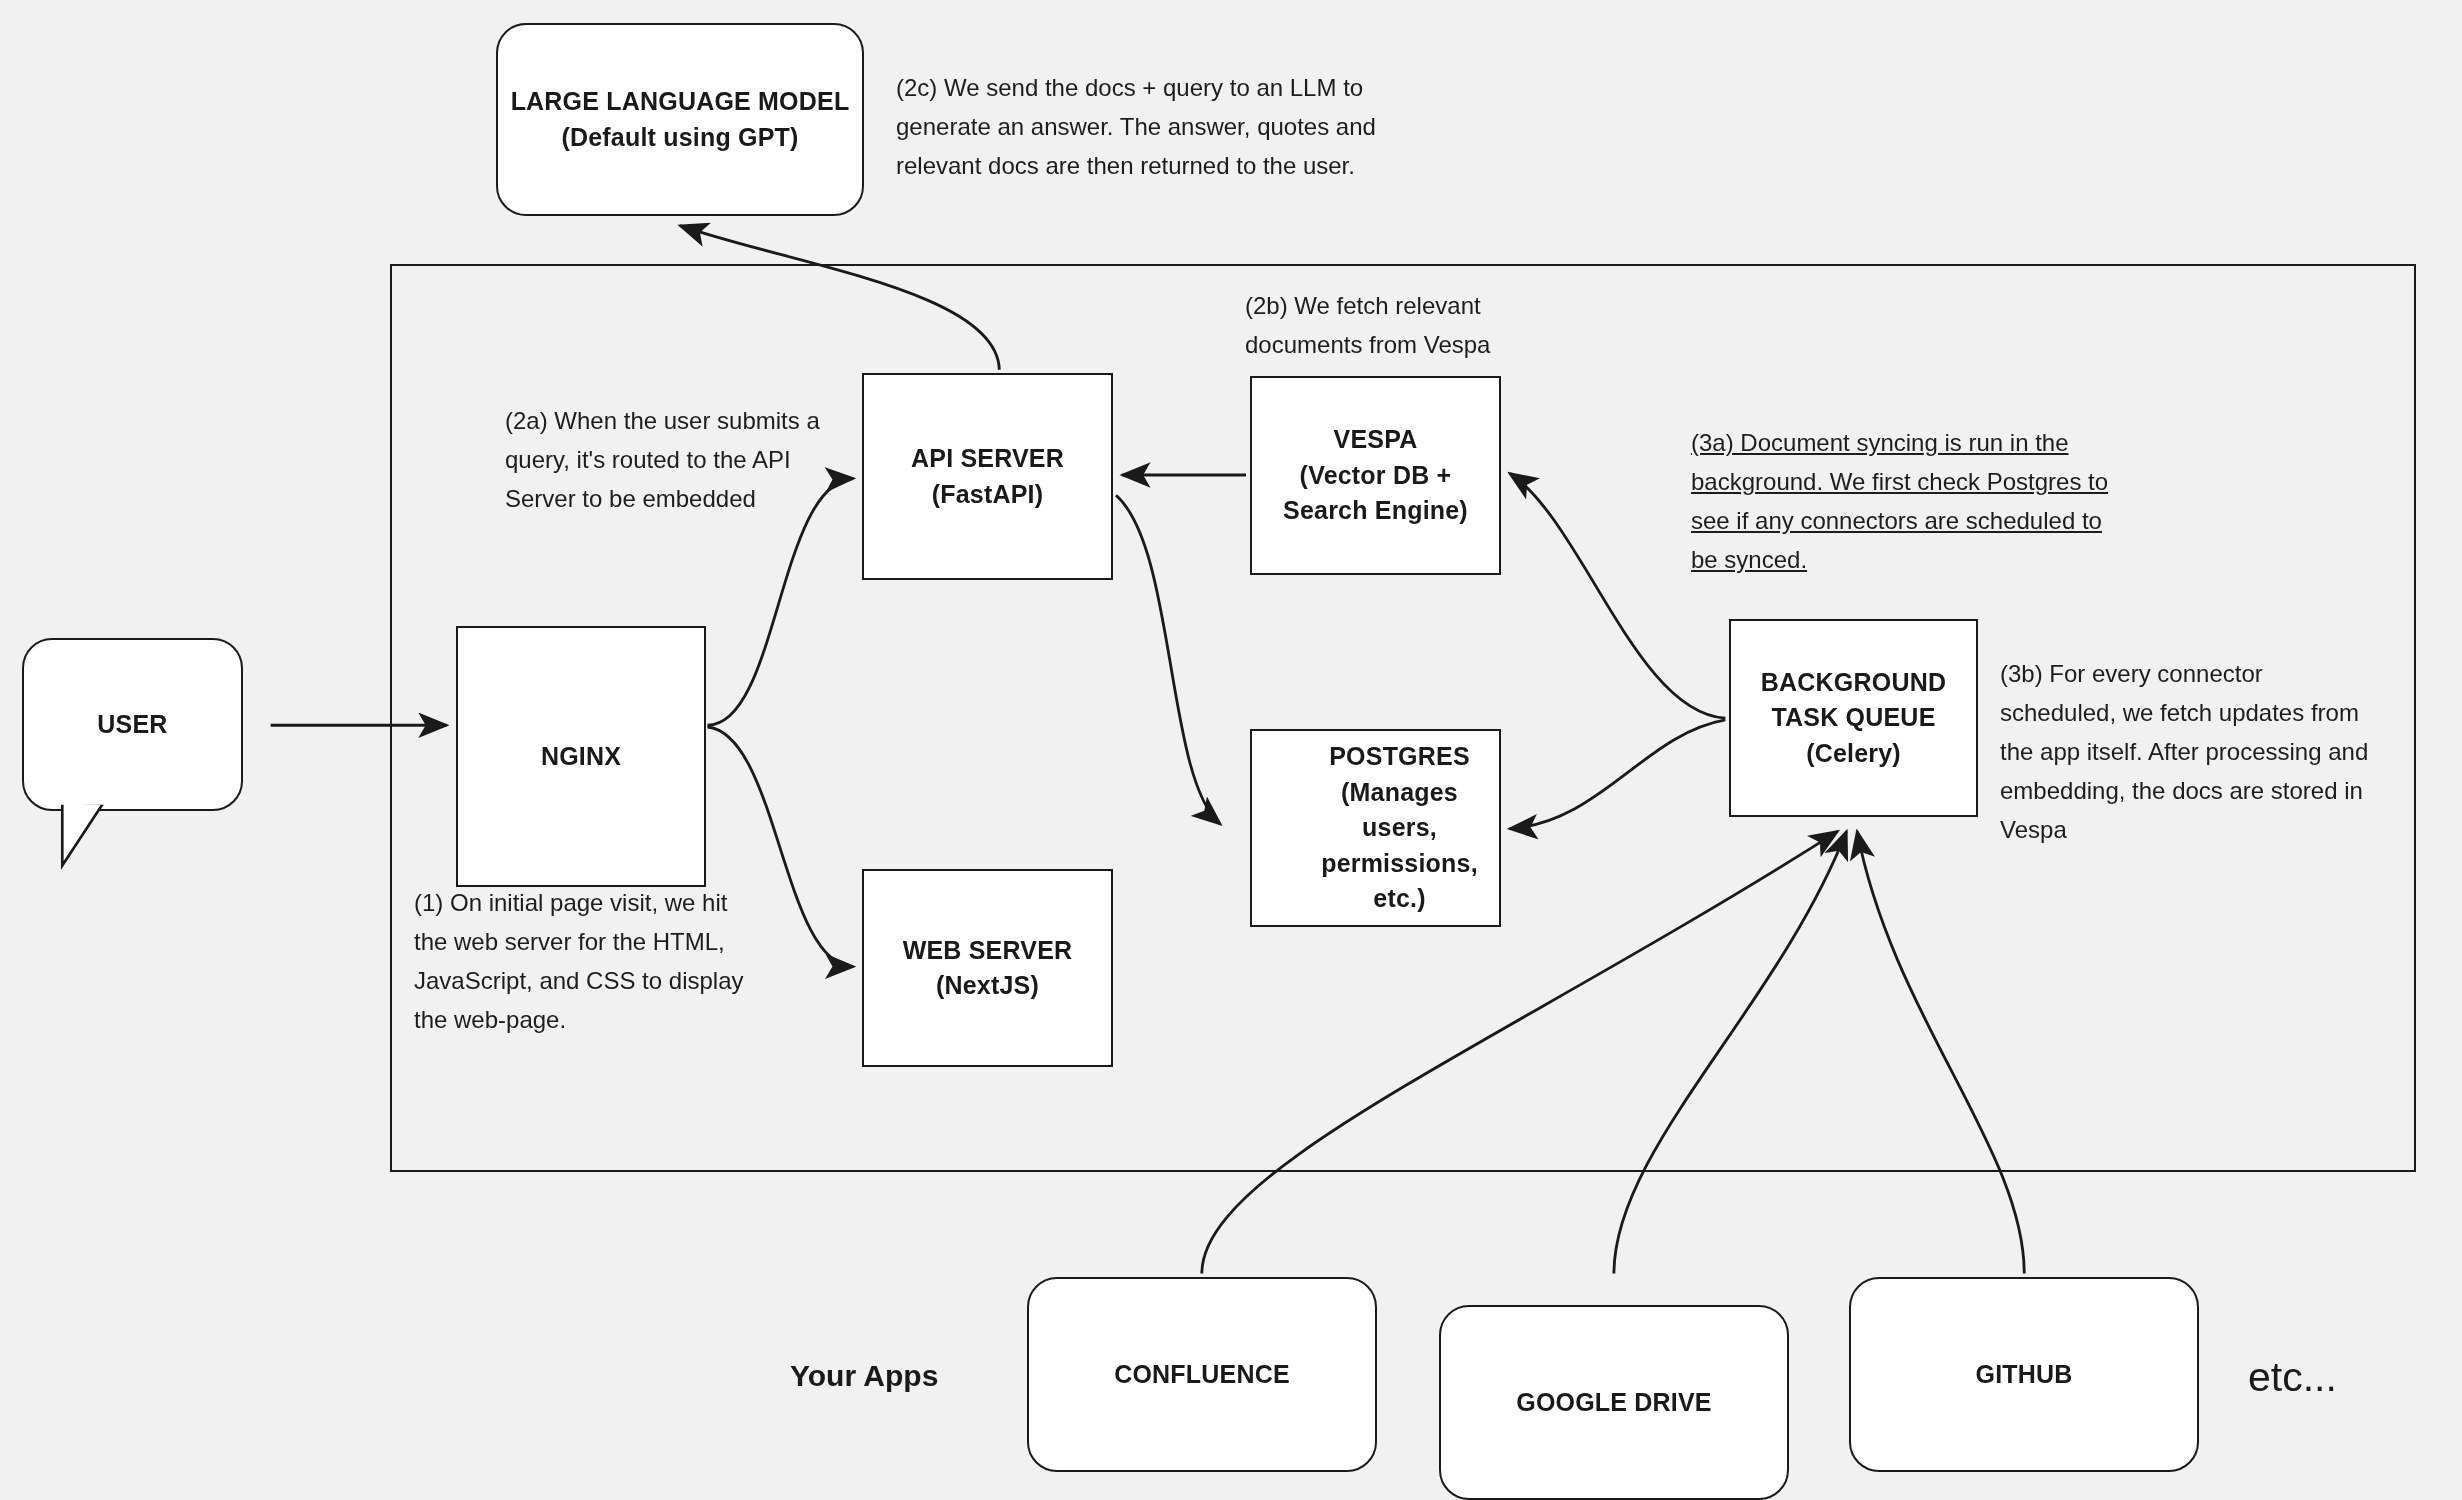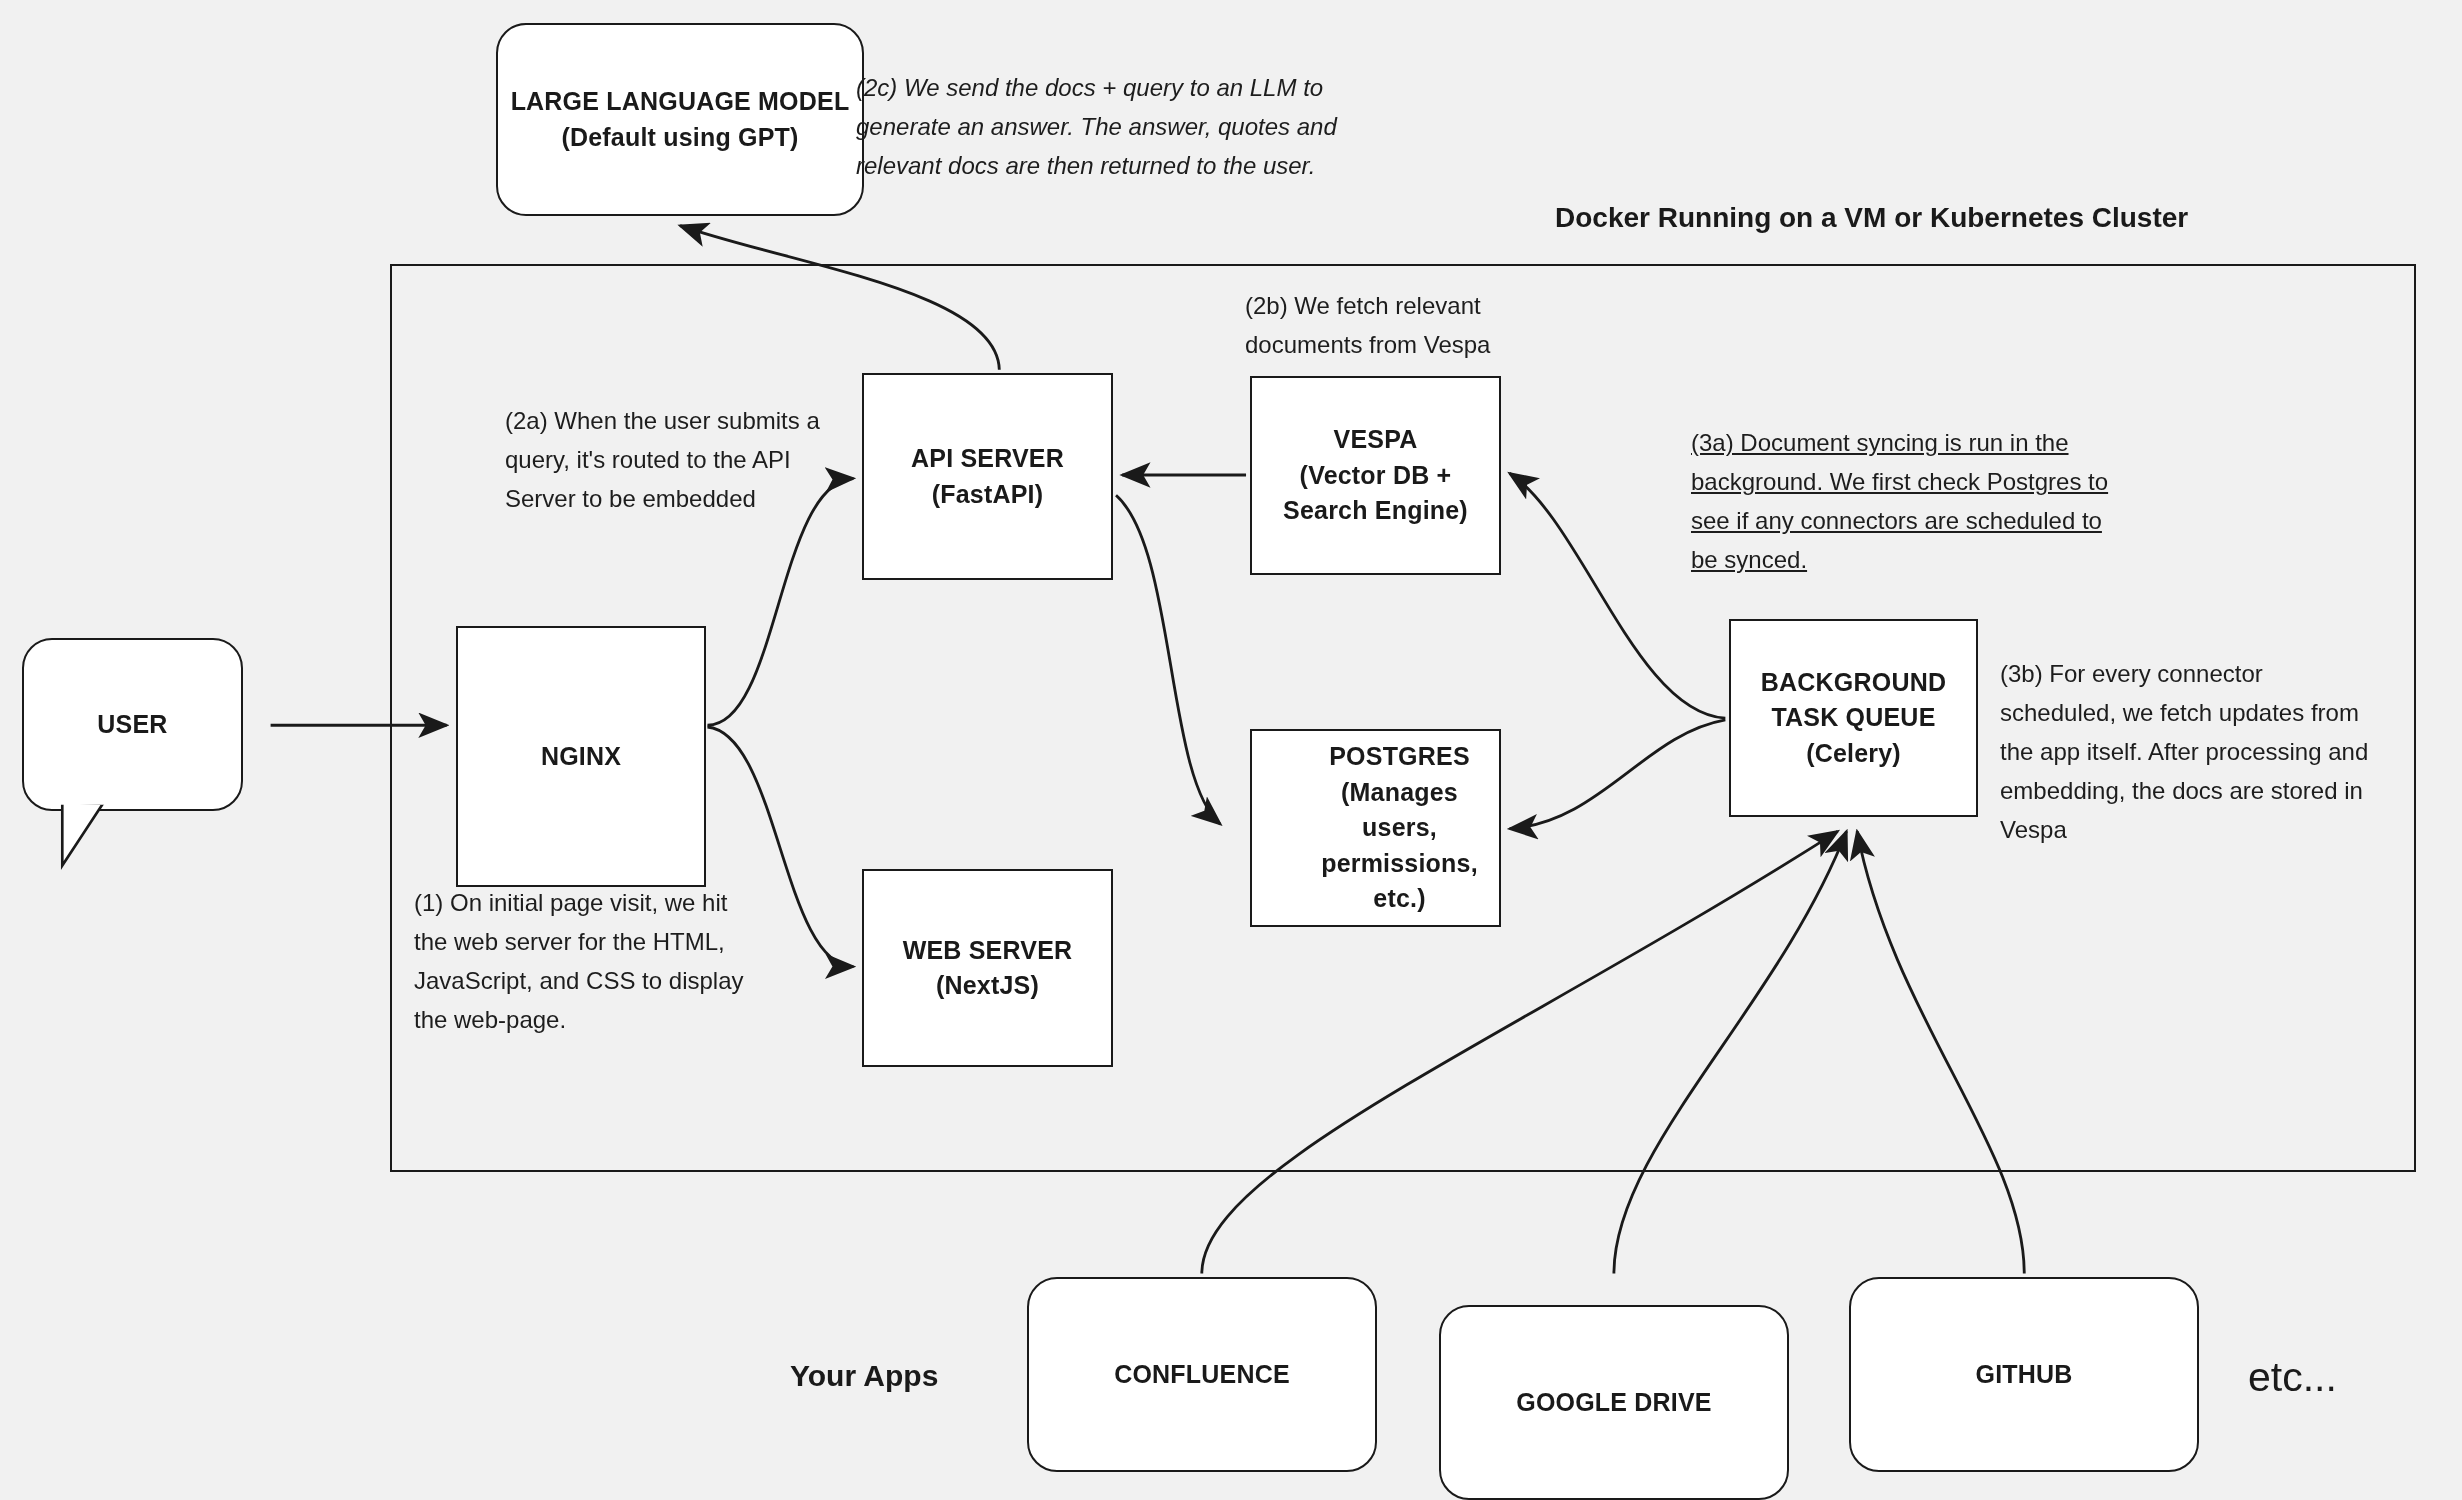--- a/index.html
+++ b/index.html
@@ -115,21 +115,20 @@
 
       <path d="M1359,1440 C1359,1320 1700,1180 2078,940" marker-end="url(#arrowhead)"></path>
 
       <path d="M1825,1440 C1825,1300 2010,1140 2088,940" marker-end="url(#arrowhead)"></path>
 
       <path d="M2289,1440 C2289,1300 2140,1150 2100,940" marker-end="url(#arrowhead)"></path>
     </g>
   </svg>
 
   <div class="group-box" id="group-box" style="left: 390px; top: 264px; width: 2026px; height: 908px;"></div>
-  <div class="group-title" id="group-title" style="left: 1555px; top: 202px;">Docker Running on a VM or Kubernetes Cluster</div>
 
   <div id="node-layer">
       <div class="node rounded" style="left: 496px; top: 23px; width: 368px; height: 193px;">
         <div class="lines">
           <div>LARGE LANGUAGE MODEL</div>
           <div>(Default using GPT)</div>
         </div>
       </div>
       <div class="node rounded" style="left: 22px; top: 638px; width: 221px; height: 173px;">
         <div class="lines">
@@ -189,21 +188,21 @@
         </div>
       </div>
       <div class="node rounded" style="left: 1849px; top: 1277px; width: 350px; height: 195px;">
         <div class="lines">
           <div>GITHUB</div>
         </div>
       </div>
     </div>
 
   <div id="note-layer">
-      <div class="note" style="left: 856px; top: 69px; width: 548px; font-style: italic;">(2c) We send the docs + query to an LLM to
+      <div class="note" style="left: 896px; top: 69px; width: 548px;">(2c) We send the docs + query to an LLM to
 generate an answer. The answer, quotes and
 relevant docs are then returned to the user.</div>
       <div class="note" style="left: 505px; top: 402px; width: 354px;">(2a) When the user submits a
 query, it's routed to the API
 Server to be embedded</div>
       <div class="note" style="left: 1245px; top: 287px; width: 292px;">(2b) We fetch relevant
 documents from Vespa</div>
       <div class="note" style="left: 1691px; top: 424px; width: 460px; text-decoration: underline;">(3a) Document syncing is run in the
 background. We first check Postgres to
 see if any connectors are scheduled to

